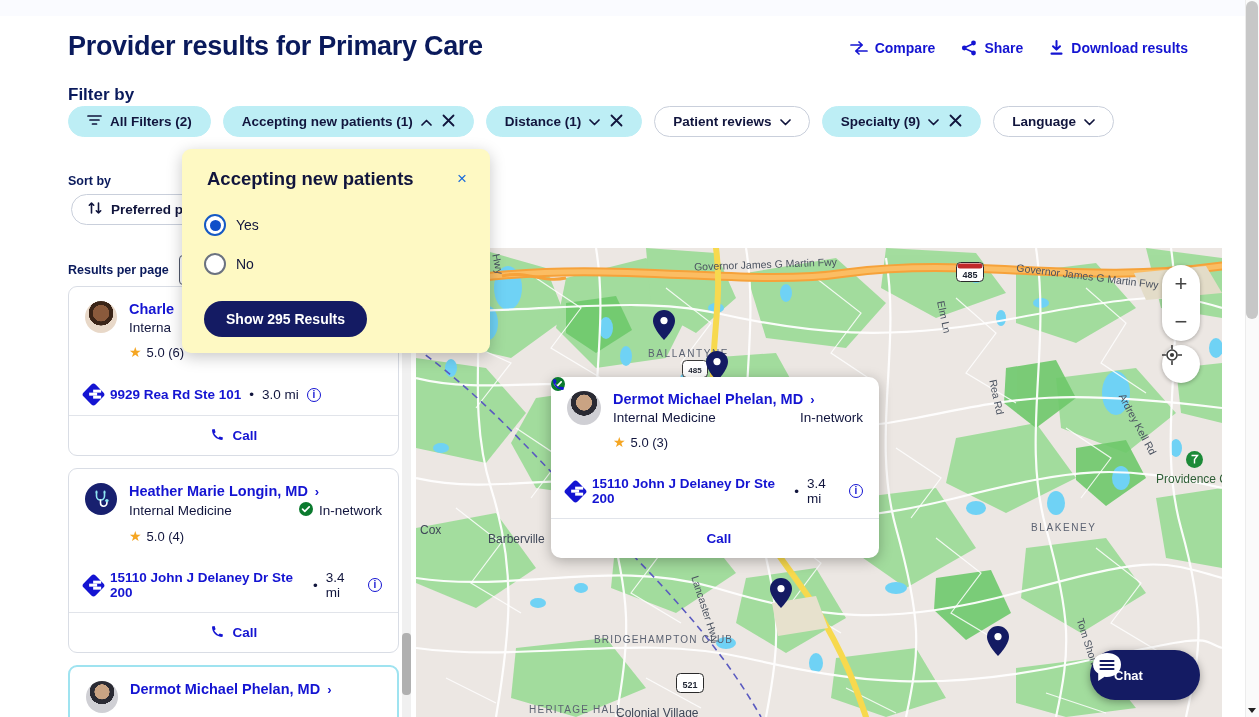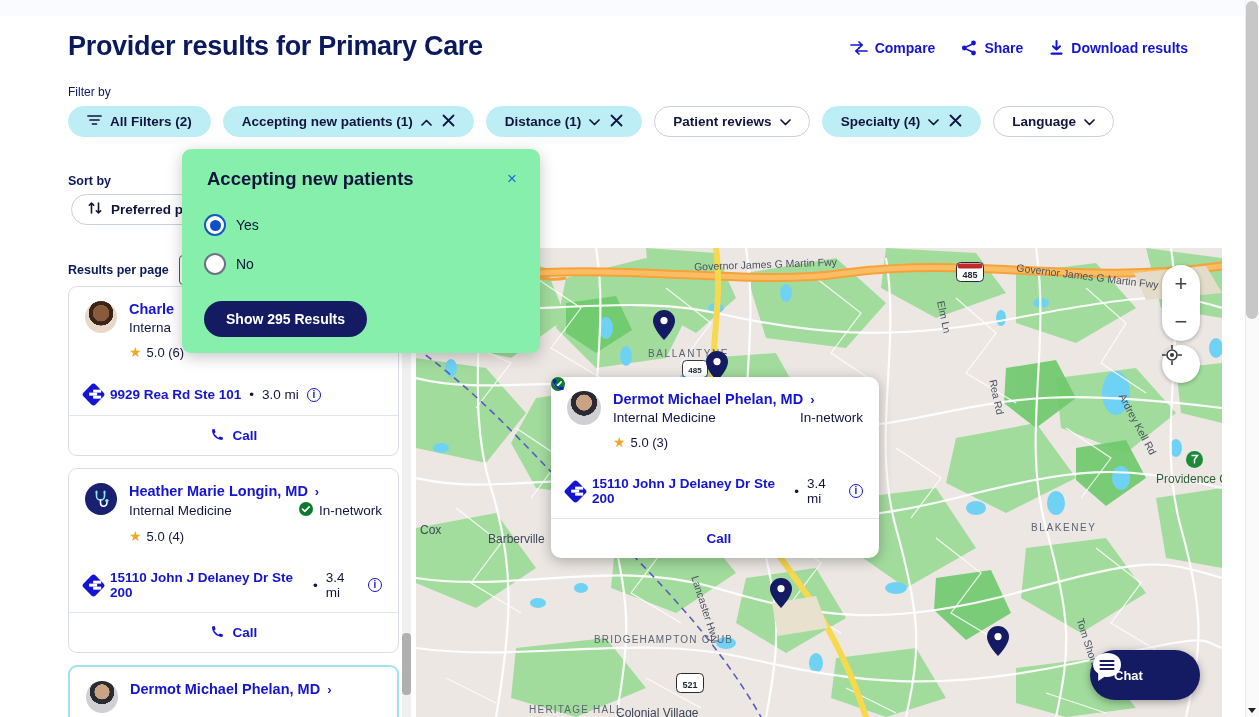--- a/index.html
+++ b/index.html
@@ -34,21 +34,21 @@
   .hdr-action {
     display: flex; align-items: center; gap: 7px;
     color: #1414d2; font-size: 14px; font-weight: 700;
     cursor: pointer; white-space: nowrap;
   }
   .hdr-action svg { display: block; }
 
   
   .filter-label {
     position: absolute; left: 68px; top: 85px;
-    font-size: 12px; font-weight: 400; color: #0a1a5c;
+    font-size: 17px; font-weight: 700; color: #0a1a5c;
   }
   .chips {
     position: absolute; left: 68px; top: 106px;
     display: flex; align-items: center; gap: 12px;
   }
   .chip {
     height: 31px; border-radius: 17px;
     display: flex; align-items: center; gap: 8px;
     padding: 0 18px; font-size: 13.5px; font-weight: 700;
     color: #11153d; cursor: pointer; white-space: nowrap;
@@ -212,21 +212,21 @@
     position: absolute; right: 22px; bottom: 17px;
     height: 50px; width: 110px; border-radius: 25px; background: #141b63;
     display: flex; align-items: center; gap: 10px; padding-left: 14px;
     cursor: pointer; box-shadow: 0 2px 8px rgba(0,0,0,.35);
   }
   .chatbtn .label { color: #fff; font-size: 13px; font-weight: 700; }
 
   
   .panel {
     position: absolute; left: 182px; top: 149px;
-    width: 358px; height: 204px; background: #86efac;
+    width: 308px; height: 204px; background: #fef9c3;
     border-radius: 9px; box-shadow: 0 4px 16px rgba(0,0,0,.22);
     z-index: 50;
   }
   .panel-title {
     position: absolute; left: 25px; top: 19px;
     font-size: 18.5px; font-weight: 700; color: #11153d;
   }
   .panel-close {
     position: absolute; right: 23px; top: 21px;
     font-size: 17px; color: #1a6bdb; cursor: pointer; line-height: 1;
@@ -353,21 +353,21 @@
     <div class="chip">
       <span>Patient reviews</span>
       <span class="caret">
         <svg width="11" height="7" viewBox="0 0 11 7">
             <path d="M1 1l4.5 4.5L10 1" stroke="#11153d" stroke-width="1.7" fill="none" stroke-linecap="round" stroke-linejoin="round"></path>
           </svg>
       </span>
     </div>
 
     <div class="chip active">
-      <span>Specialty (4)</span>
+      <span>Specialty (9)</span>
       <span class="caret">
         <svg width="11" height="7" viewBox="0 0 11 7">
             <path d="M1 1l4.5 4.5L10 1" stroke="#11153d" stroke-width="1.7" fill="none" stroke-linecap="round" stroke-linejoin="round"></path>
           </svg>
       </span>
       <span class="xmark">
         <svg width="13" height="13" viewBox="0 0 13 13">
             <path d="M1.5 1.5l10 10M11.5 1.5l-10 10" stroke="#11153d" stroke-width="1.8" stroke-linecap="round"></path>
           </svg>
       </span>

